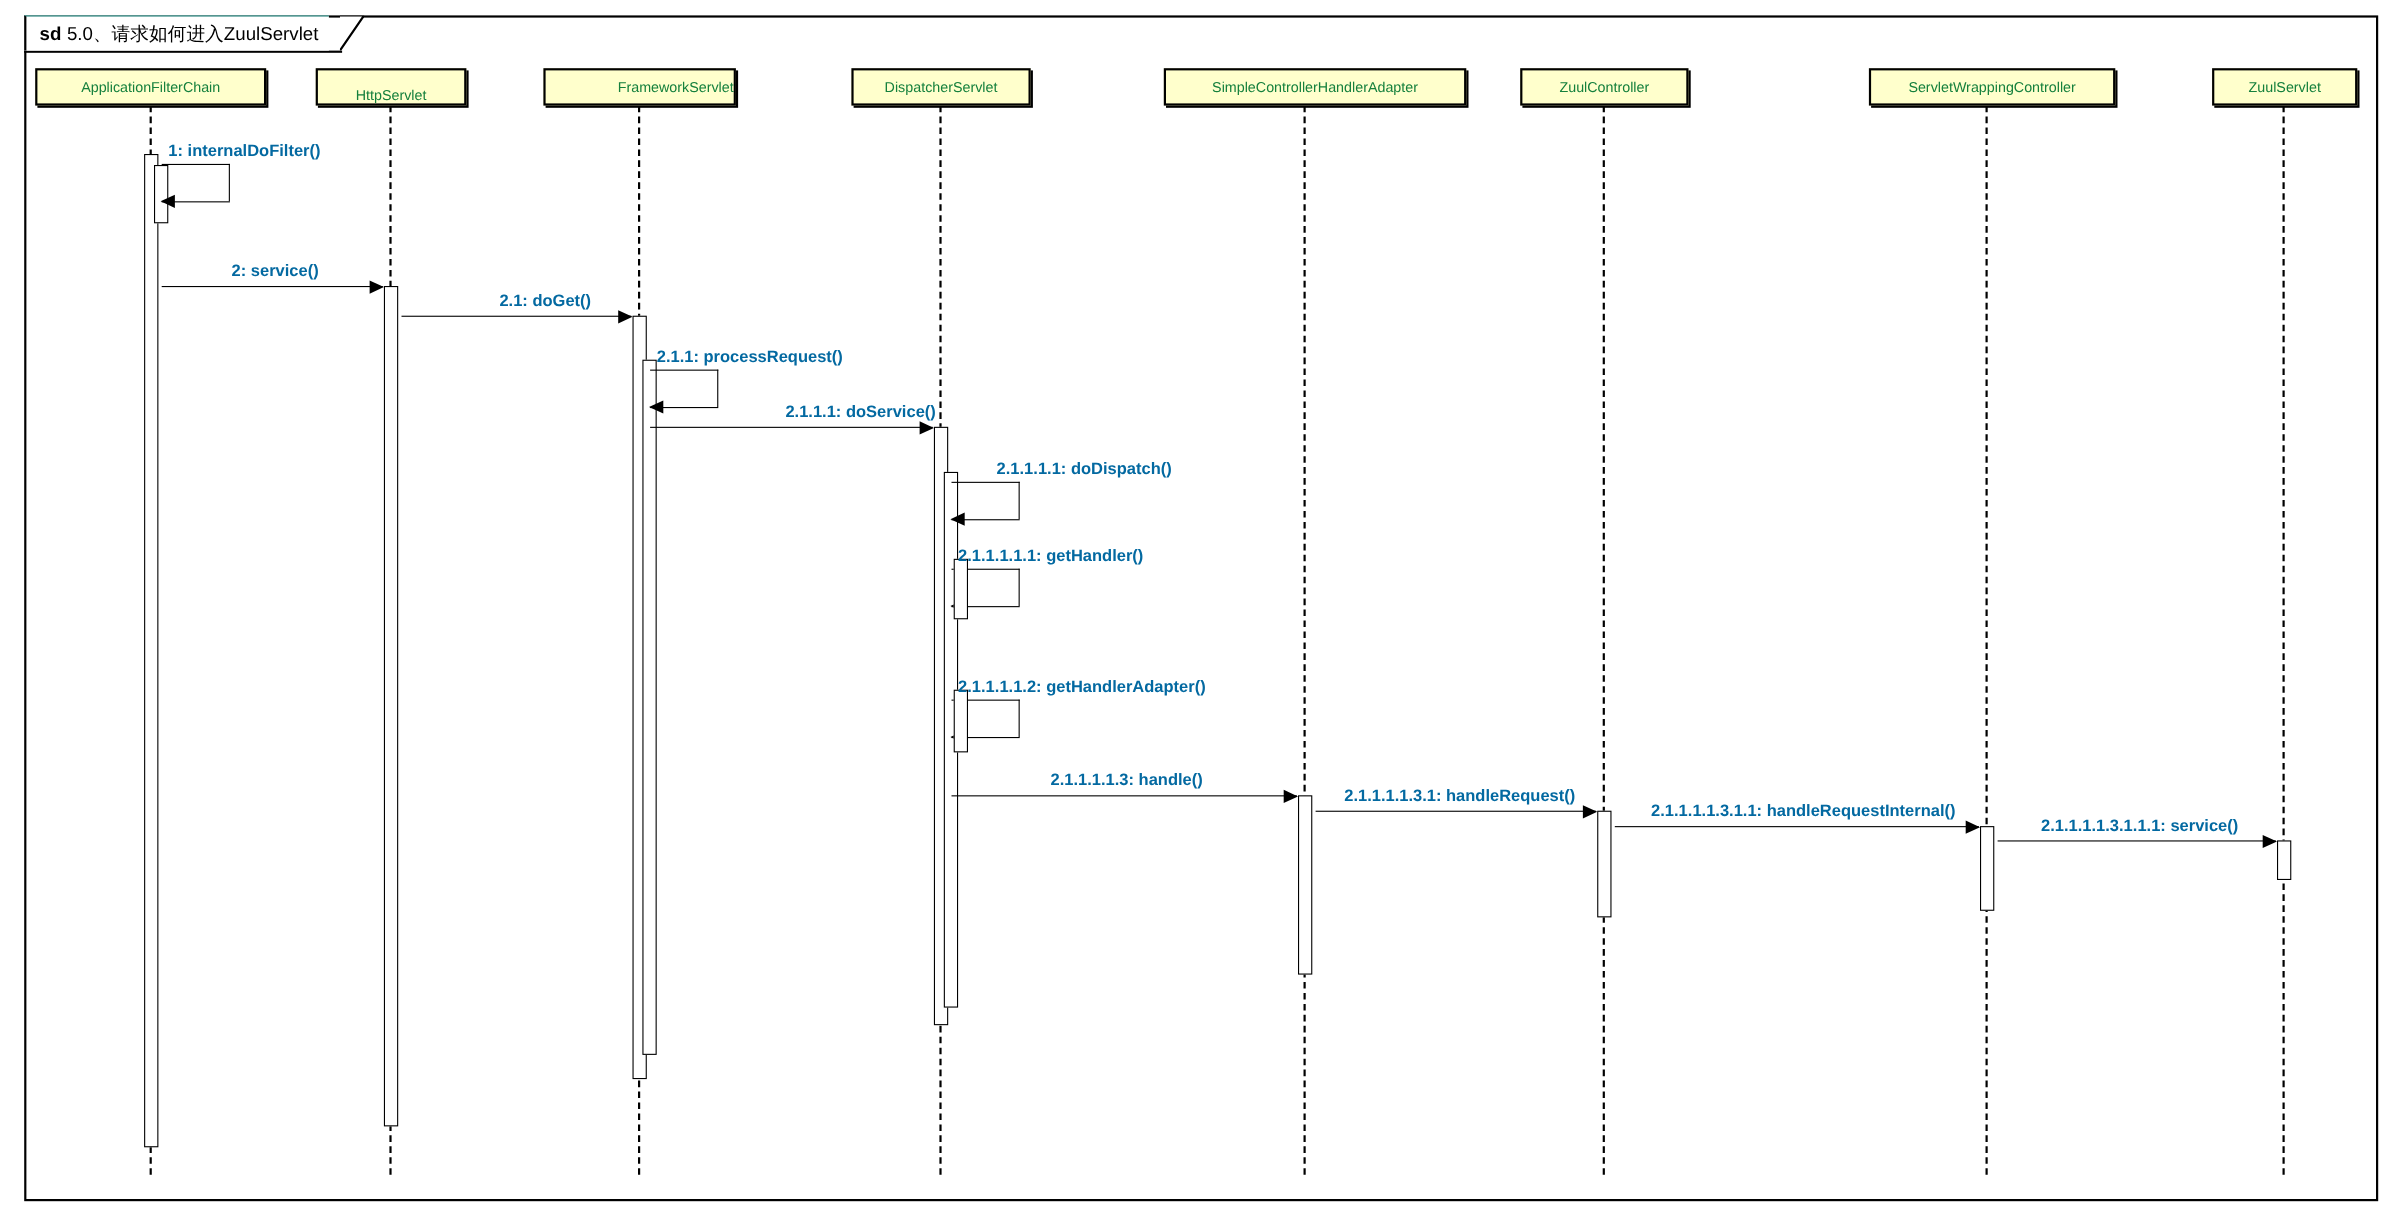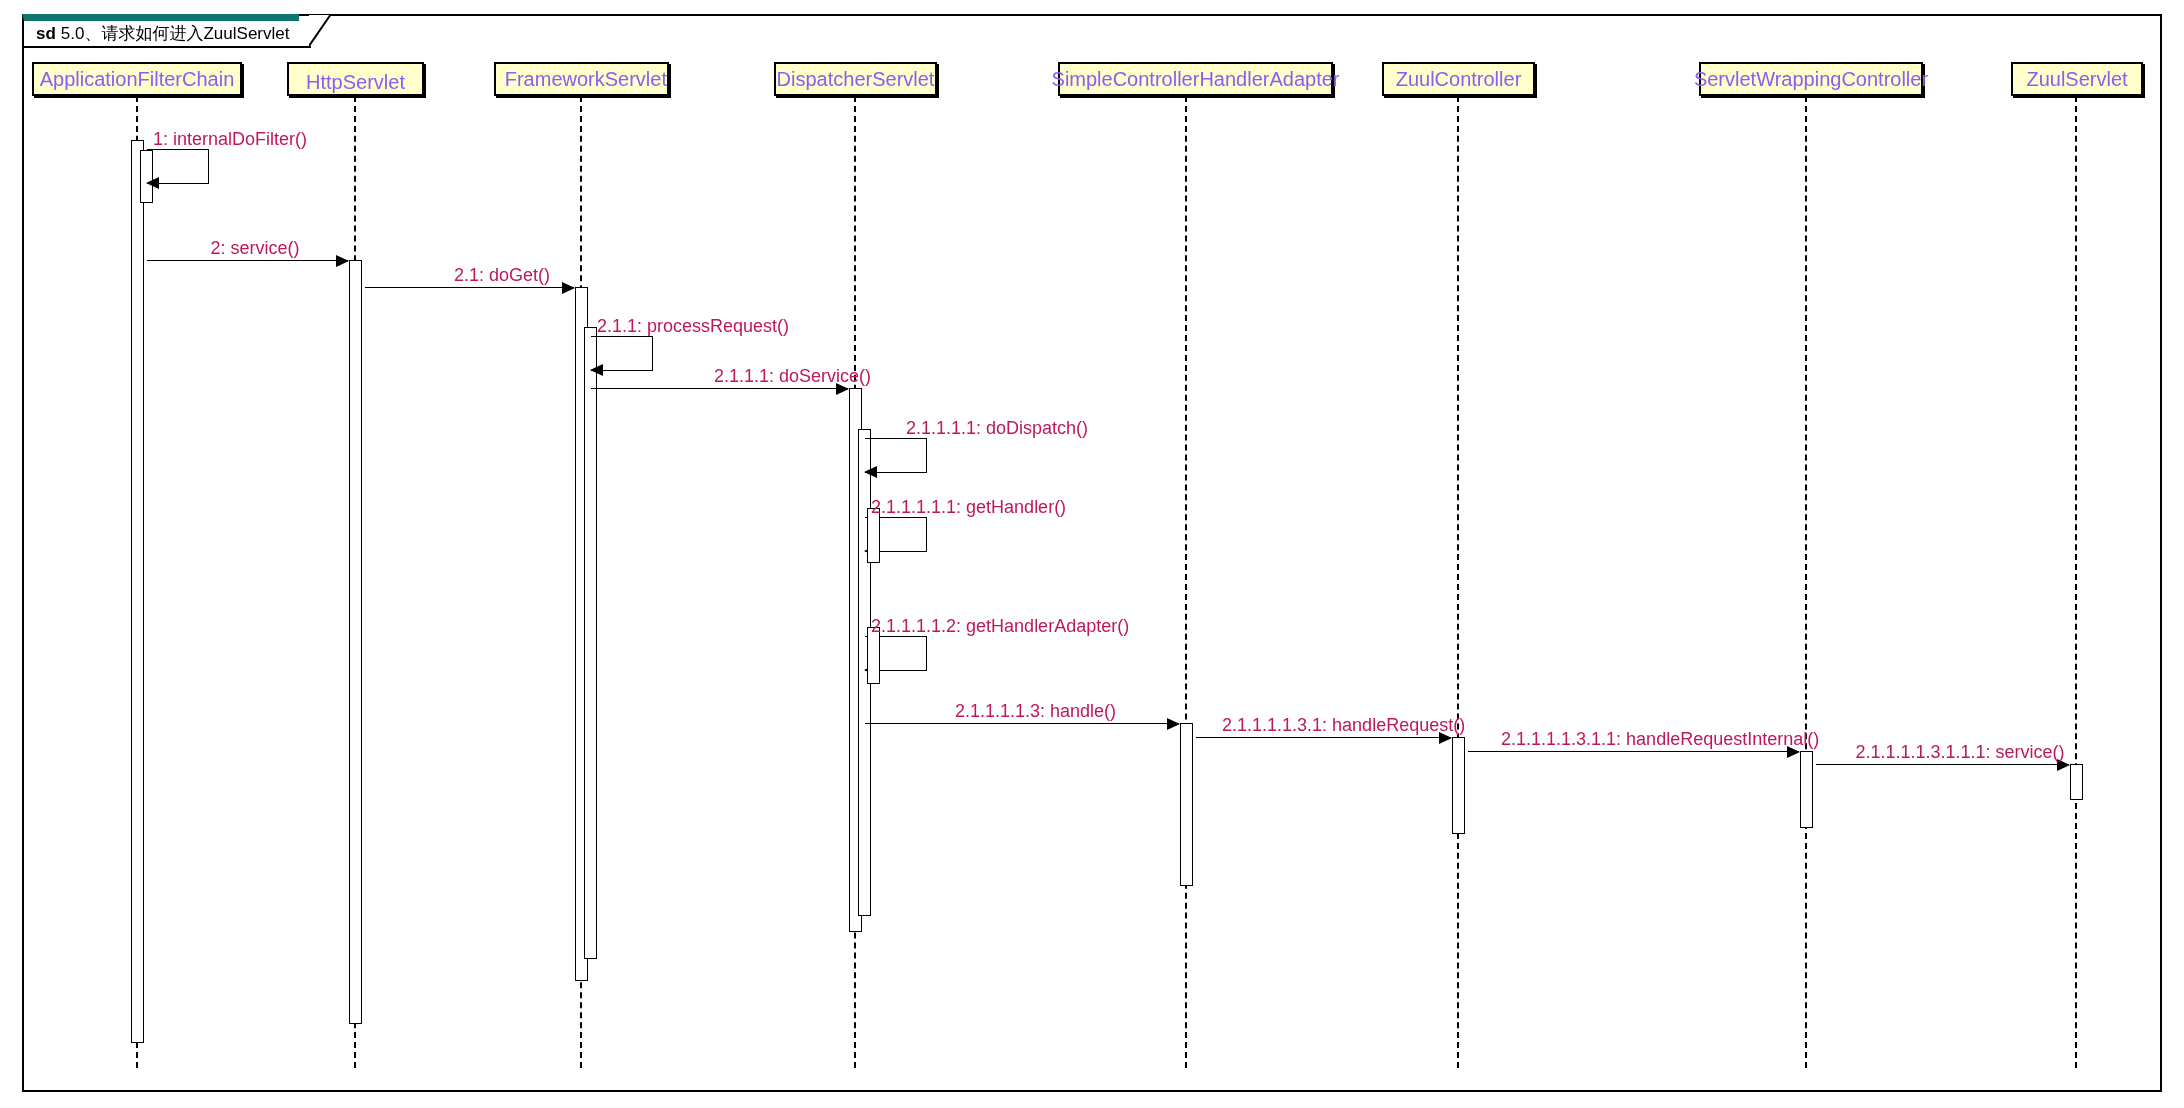--- a/index.html
+++ b/index.html
@@ -23,21 +23,21 @@
   }
 
   
   .frame-tab{
     position:absolute;
     left:22px; top:14px;
     height:32px;
     box-sizing:border-box;
     background:#ffffff;
     border-left:2px solid #000;
-    border-top:7px solid #0f766e;
+    border-top:1px solid #0f766e;
     display:flex;
     align-items:center;
     padding:0 10px 0 12px;
     white-space:nowrap;
     font-size:17px;
     color:#000;
     z-index:5;
   }
   .frame-tab .kw{font-weight:bold;margin-right:5px;}
   .tab-fold{
@@ -56,22 +56,22 @@
   
   .actor-box{
     position:absolute;
     background:#ffffcc;
     border:2px solid #000;
     box-sizing:border-box;
     height:34px;
     display:flex;
     align-items:center;
     justify-content:center;
-    font-size:20px;
-    color:#8b5cf6;
+    font-size:13px;
+    color:#15803d;
     white-space:nowrap;
     box-shadow:2px 2px 0 #000;
     z-index:3;
   }
 
   
   .lifeline{
     position:absolute;
     width:0;
     border-left:2px dashed #000;
@@ -101,24 +101,25 @@
     width:0;height:0;
     border-top:6px solid transparent;
     border-bottom:6px solid transparent;
   }
   .msg.right .arrow{
     right:-1px;
     border-left:13px solid #000;
   }
   .msg-label{
     position:absolute;
-    font-size:18px;
-    color:#be185d;
+    font-size:15px;
+    color:#0369a1;
     white-space:nowrap;
     z-index:4;
+    font-weight:bold;
   }
 
   
   .selfcall{
     position:absolute;
     z-index:3;
   }
   .selfcall .sc-top{
     position:absolute;
     left:0;top:0;

